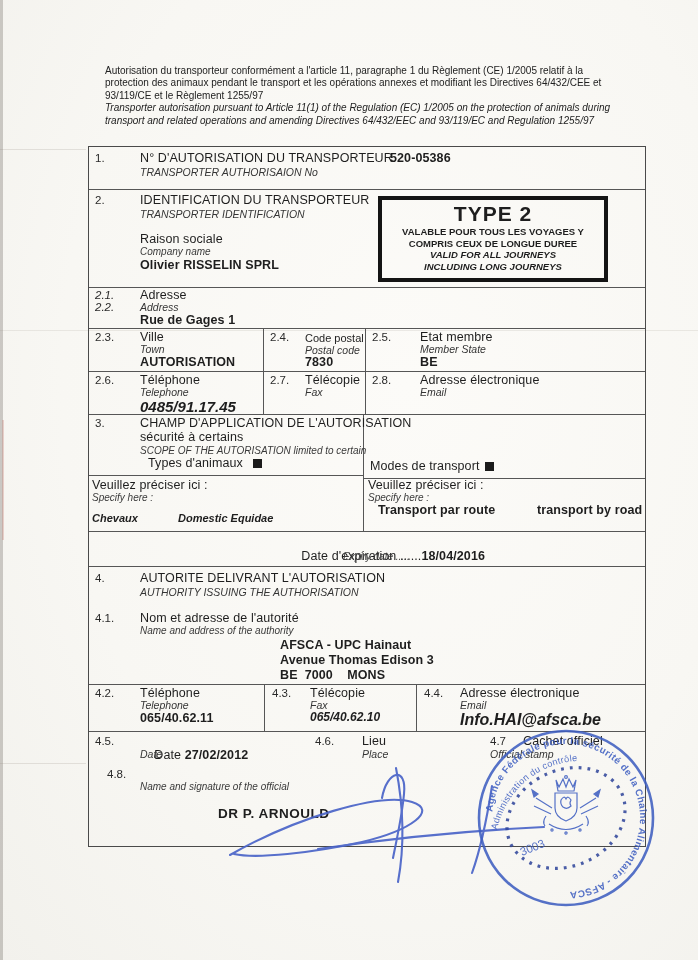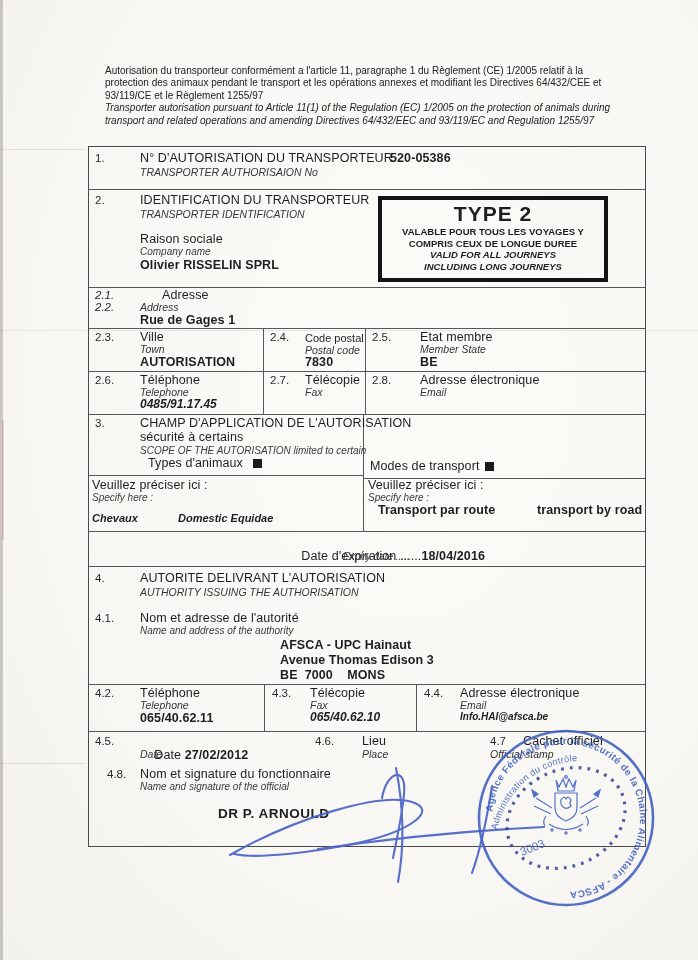--- a/index.html
+++ b/index.html
@@ -79,41 +79,41 @@
   <div class="typebox" style="left:378px;top:196px;width:222px;height:78px;">
     <div class="tb-title">TYPE 2</div>
     <div class="tb-l">VALABLE POUR TOUS LES VOYAGES Y</div>
     <div class="tb-l">COMPRIS CEUX DE LONGUE DUREE</div>
     <div class="tb-li">VALID FOR ALL JOURNEYS</div>
     <div class="tb-li">INCLUDING LONG JOURNEYS</div>
   </div>
 
   <div class="t num" style="left:95px;top:289px;font-style:italic;">2.1.</div>
   <div class="t num" style="left:95px;top:301px;font-style:italic;">2.2.</div>
-  <div class="t fr" style="left:140px;top:288px;margin-left:22px;">Adresse</div>
+  <div class="t fr" style="left:140px;top:288px;">Adresse</div>
   <div class="t it" style="left:140px;top:301px;">Address</div>
   <div class="t fr b" style="left:140px;top:313px;">Rue de Gages 1</div>
 
   <div class="t num" style="left:95px;top:331px;">2.3.</div>
   <div class="t fr" style="left:140px;top:330px;text-align:center;">Ville</div>
   <div class="t it" style="left:140px;top:343px;">Town</div>
   <div class="t fr b" style="left:140px;top:355px;">AUTORISATION</div>
   <div class="t num" style="left:270px;top:331px;">2.4.</div>
   <div class="t sm" style="left:305px;top:332px;">Code postal</div>
   <div class="t it" style="left:305px;top:344px;">Postal code</div>
   <div class="t fr b" style="left:305px;top:355px;">7830</div>
   <div class="t num" style="left:372px;top:331px;">2.5.</div>
   <div class="t fr" style="left:420px;top:330px;">Etat membre</div>
   <div class="t it" style="left:420px;top:343px;">Member State</div>
   <div class="t fr b" style="left:420px;top:355px;">BE</div>
 
   <div class="t num" style="left:95px;top:374px;">2.6.</div>
   <div class="t fr" style="left:140px;top:373px;">Téléphone</div>
   <div class="t it" style="left:140px;top:386px;">Telephone</div>
-  <div class="t bi" style="left:140px;top:398px;font-size:12px;">0485/91.17.45</div>
+  <div class="t bi" style="left:140px;top:398px;font-size:15px;">0485/91.17.45</div>
   <div class="t num" style="left:270px;top:374px;">2.7.</div>
   <div class="t fr" style="left:305px;top:373px;">Télécopie</div>
   <div class="t it" style="left:305px;top:386px;">Fax</div>
   <div class="t num" style="left:372px;top:374px;">2.8.</div>
   <div class="t fr" style="left:420px;top:373px;">Adresse électronique</div>
   <div class="t it" style="left:420px;top:386px;">Email</div>
 
   <div class="t num" style="left:95px;top:417px;">3.</div>
   <div class="t fr" style="left:140px;top:416px;">CHAMP D'APPLICATION DE L'AUTORISATION</div>
   <div class="t fr" style="left:140px;top:430px;">sécurité à certains</div>
@@ -151,36 +151,35 @@
   <div class="t fr" style="left:140px;top:686px;">Téléphone</div>
   <div class="t it" style="left:140px;top:699px;">Telephone</div>
   <div class="t fr b" style="left:140px;top:711px;">065/40.62.11</div>
   <div class="t num" style="left:272px;top:687px;">4.3.</div>
   <div class="t fr" style="left:310px;top:686px;">Télécopie</div>
   <div class="t it" style="left:310px;top:699px;">Fax</div>
   <div class="t bi" style="left:310px;top:711px;font-size:12px;">065/40.62.10</div>
   <div class="t num" style="left:424px;top:687px;">4.4.</div>
   <div class="t fr" style="left:460px;top:686px;">Adresse électronique</div>
   <div class="t it" style="left:460px;top:699px;">Email</div>
-  <div class="t bi" style="left:460px;top:711px;font-size:10px;">Info.HAI@afsca.be</div>
+  <div class="t bi" style="left:460px;top:711px;font-size:16px;">Info.HAI@afsca.be</div>
 
   <div class="t num" style="left:95px;top:735px;">4.5.</div>
   <div class="t fr" style="left:140px;top:734px;">
     <span>Date</span><span> </span><span class="b">27/02/2012</span>
   </div>
   <div class="t it" style="left:140px;top:748px;">Date</div>
   <div class="t num" style="left:315px;top:735px;">4.6.</div>
   <div class="t fr" style="left:362px;top:734px;">Lieu</div>
   <div class="t it" style="left:362px;top:748px;">Place</div>
   <div class="t num" style="left:490px;top:735px;">4.7</div>
   <div class="t fr" style="left:523px;top:734px;">Cachet officiel</div>
   <div class="t it" style="left:490px;top:748px;">Official stamp</div>
 
   <div class="t num" style="left:95px;top:768px;margin-left:12px;">4.8.</div>
-  <div class="t fr" style="left:140px;top:767px;">Nom et signature du fonctionnaire</div>
   <div class="t it9" style="left:140px;top:781px;">Name and signature of the official</div>
   <div class="t b" style="left:218px;top:798px;font-size:13.5px;letter-spacing:.5px;margin-top:8px;">DR P. ARNOULD</div>
 
   <svg style="position:absolute;left:200px;top:752px;" width="370" height="135" viewBox="0 0 370 135">
     <g fill="none" stroke="#4a64c8" stroke-width="2.1" stroke-linecap="round" opacity=".92">
       <path d="M 30 103 C 95 66 180 40 212 50 C 238 58 212 78 162 90 C 112 101 56 107 34 102"></path>
       <path d="M 196 16 C 203 52 205 92 198 130"></path>
       <path d="M 182 46 C 187 18 207 14 204 42 C 202 64 197 86 193 106"></path>
       <path d="M 118 97 C 200 85 280 78 344 75"></path>
       <path d="M 292 34 C 287 66 281 96 272 121"></path>

